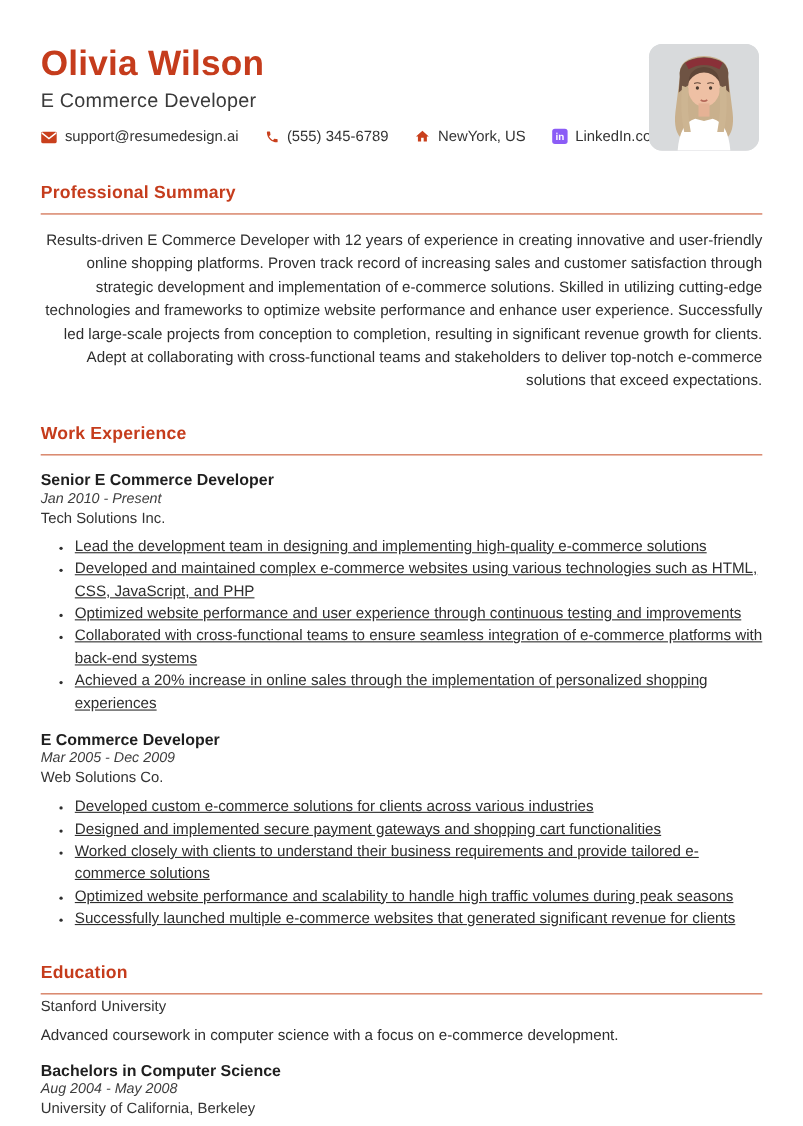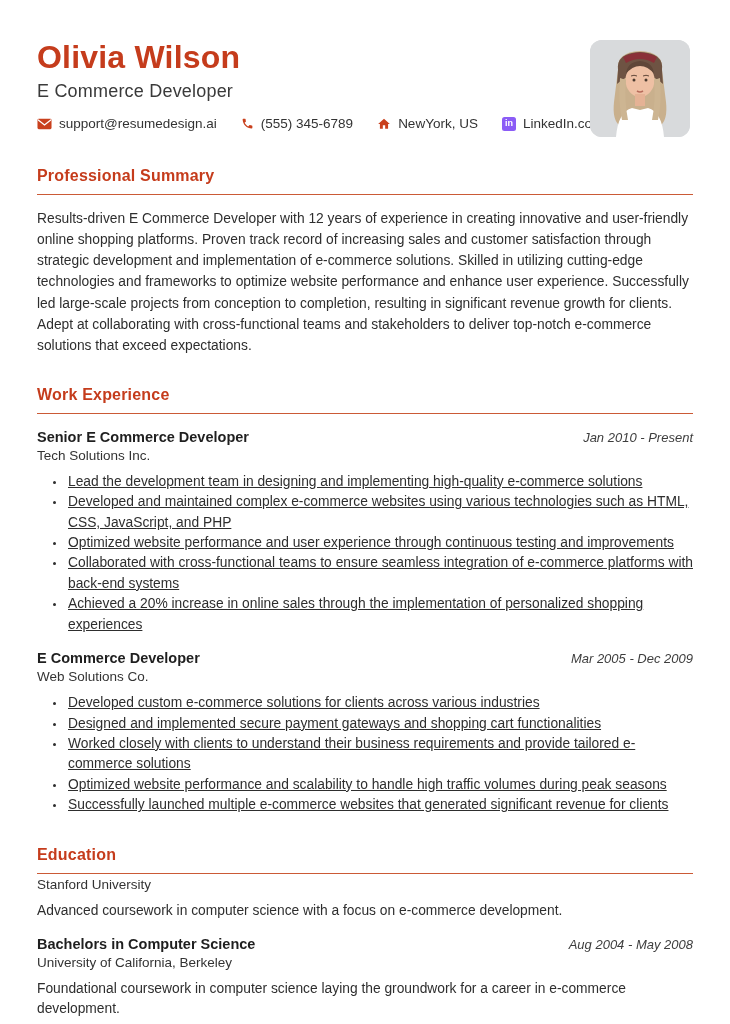--- a/index.html
+++ b/index.html
@@ -26,21 +26,21 @@
     letter-spacing: 0.2px;
   }
   .contact-row {
     display: flex;
     align-items: center;
     gap: 24px;
     margin-top: 14px;
     font-size: 13.5px;
     color: #333333;
   }
-  .contact-item { display: flex; align-items: center; gap: 7px; cursor: pointer; }
+  .contact-item { display: flex; align-items: flex-end; gap: 7px; cursor: pointer; }
   .contact-item svg { display: block; }
   .li-badge {
     width: 14px; height: 14px; border-radius: 2.5px;
     background: #8b5cf6; color: #ffffff;
     font-size: 9px; font-weight: bold;
     display: flex; align-items: center; justify-content: center;
     line-height: 1;
   }
   .photo {
     position: absolute;
@@ -65,28 +65,30 @@
     margin-top: 9px;
   }
   .section { margin-top: 30px; }
   .section.first { margin-top: 36px; }
 
   .summary-text {
     margin-top: 13px;
     font-size: 13.8px;
     line-height: 1.53;
     color: #2e2e2e;
+    text-align: right;
   }
 
   
   .item-header {
     display: flex;
     justify-content: space-between;
     align-items: baseline;
     margin-top: 15px;
+    flex-direction: column;
   }
   .item-title { font-size: 14.5px; font-weight: bold; color: #1f1f1f; }
   .item-date { font-size: 13px; font-style: italic; color: #3d3d3d; }
   .item-sub { font-size: 13.5px; color: #333333; margin-top: 3px; }
   .bullets {
     margin-top: 9px;
     padding-left: 29px;
     list-style: disc;
   }
   .bullets li {

